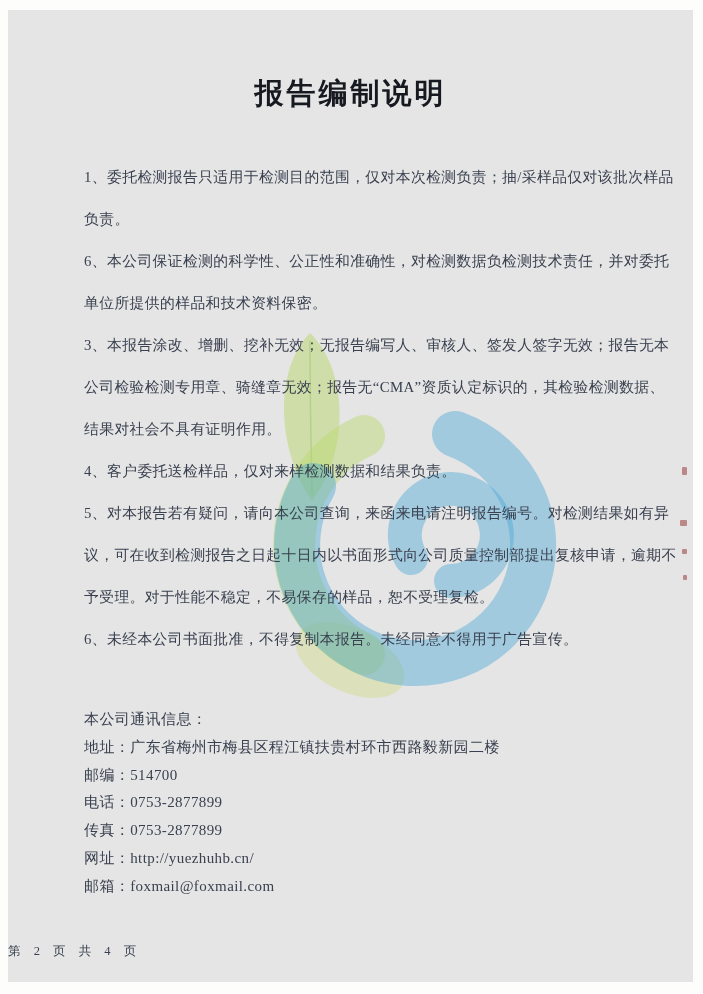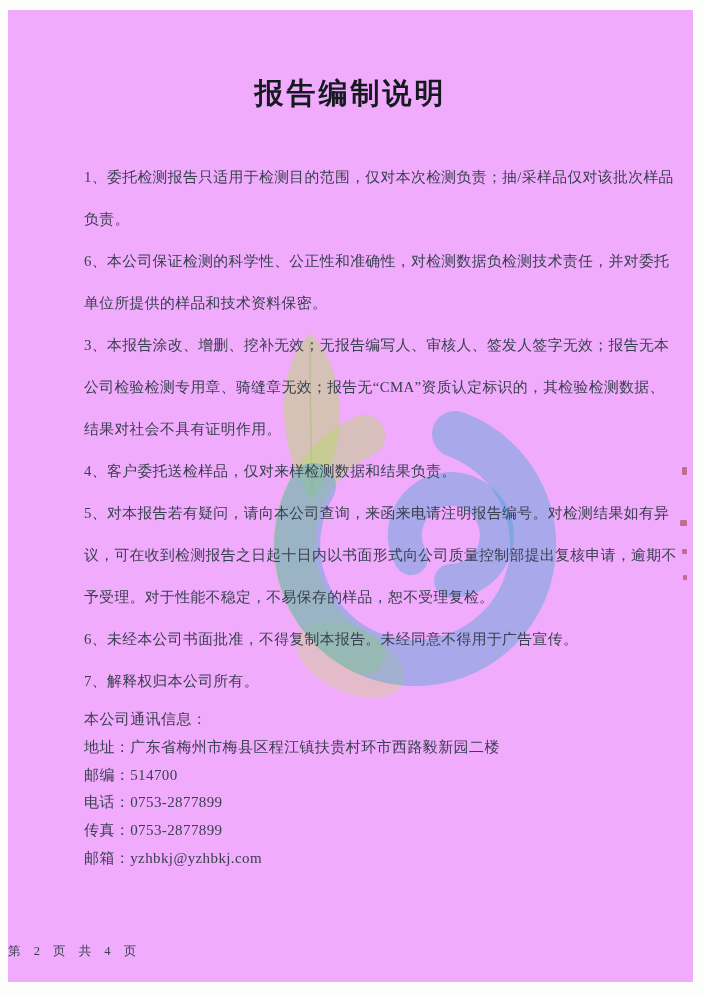--- a/index.html
+++ b/index.html
@@ -16,21 +16,21 @@
     width: 703px;
     height: 994px;
     background: #fdfdfb;
   }
   .paper {
     position: absolute;
     left: 8px;
     top: 10px;
     width: 685px;
     height: 972px;
-    background: #f0abfc;
+    background: #e5e5e5;
     overflow: hidden;
   }
   
   .watermark {
     position: absolute;
     left: 242px;
     top: 305px;
     width: 320px;
     height: 400px;
     pointer-events: none;
@@ -126,39 +126,41 @@
       <p class="note">6、本公司保证检测的科学性、公正性和准确性，对检测数据负检测技术责任，并对委托
 单位所提供的样品和技术资料保密。</p>
       <p class="note">3、本报告涂改、增删、挖补无效；无报告编写人、审核人、签发人签字无效；报告无本
 公司检验检测专用章、骑缝章无效；报告无“CMA”资质认定标识的，其检验检测数据、
 结果对社会不具有证明作用。</p>
       <p class="note">4、客户委托送检样品，仅对来样检测数据和结果负责。</p>
       <p class="note">5、对本报告若有疑问，请向本公司查询，来函来电请注明报告编号。对检测结果如有异
 议，可在收到检测报告之日起十日内以书面形式向公司质量控制部提出复核申请，逾期不
 予受理。对于性能不稳定，不易保存的样品，恕不受理复检。</p>
       <p class="note">6、未经本公司书面批准，不得复制本报告。未经同意不得用于广告宣传。</p>
-      <p class="note">7、解释权归本公司所有。</p>
     </div>
 
     <div class="contact">
       <div class="contact-heading">本公司通讯信息：</div>
       <div class="contact-line">
         <span>地址：</span><span>广东省梅州市梅县区程江镇扶贵村环市西路毅新园二楼</span>
       </div>
       <div class="contact-line">
         <span>邮编：</span><span>514700</span>
       </div>
       <div class="contact-line">
         <span>电话：</span><span>0753-2877899</span>
       </div>
       <div class="contact-line">
         <span>传真：</span><span>0753-2877899</span>
       </div>
       <div class="contact-line">
-        <span>邮箱：</span><span>yzhbkj@yzhbkj.com</span>
+        <span>网址：</span><span>http://yuezhuhb.cn/</span>
+      </div>
+      <div class="contact-line">
+        <span>邮箱：</span><span>foxmail@foxmail.com</span>
       </div>
     </div>
 
     <div class="page-footer">第 2 页 共 4 页</div>
 
     <div class="seal-mark m1"></div>
     <div class="seal-mark m2"></div>
     <div class="seal-mark m3"></div>
     <div class="seal-mark m4"></div>
 

